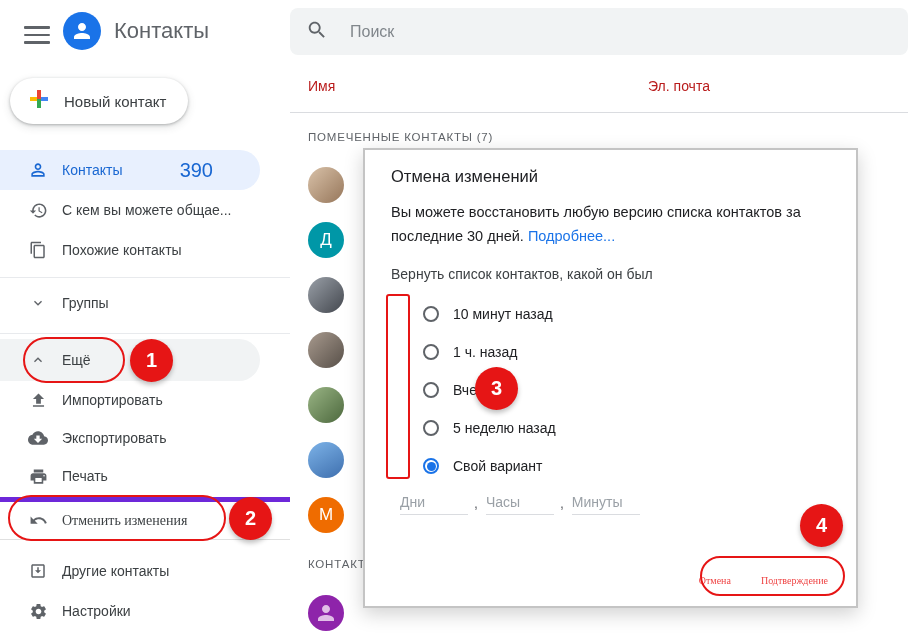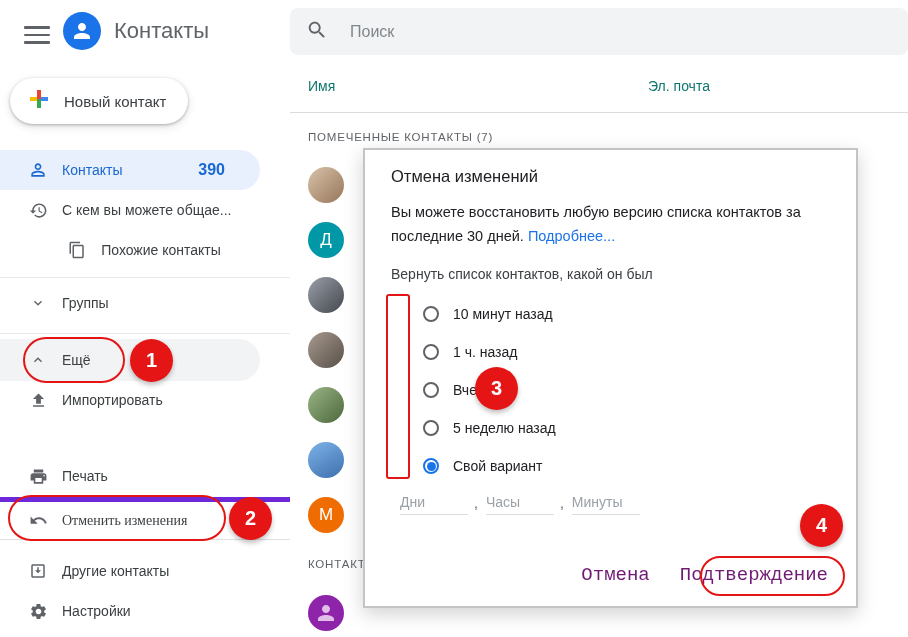--- a/index.html
+++ b/index.html
@@ -26,26 +26,26 @@
   .new-contact .lbl { margin-left:14px; font-size:15px; color:#3c4043; font-weight:500; }
 
   
   .side-row { position:absolute; left:0; width:260px; height:40px; display:flex; align-items:center;
               padding-left:28px; cursor:pointer; }
   .side-row .ic { width:20px; height:20px; flex:0 0 20px; display:flex; align-items:center; justify-content:center; }
   .side-row .txt { margin-left:14px; font-size:14px; color:#3c4043; white-space:nowrap; }
   .side-row.selected { background:#e8f0fe; border-radius:0 24px 24px 0; }
   .side-row.selected .txt { color:#1967d2; font-weight:500; }
   .side-row.hovered { background:#f1f3f4; border-radius:0 24px 24px 0; }
-  .side-row .count { position:absolute; right:35px; font-size:16px; color:#1967d2;font-weight:bold; }
+  .side-row .count { position:absolute; right:47px; font-size:20px; color:#1967d2; }
   .divider { position:absolute; left:0; width:290px; height:1px; background:#e8eaed; }
   .row-bordered { border-top:5px solid #6d28d9; border-bottom:1px solid #e0e0e0; width:290px;font-family:Liberation Serif, serif; }
 
   
-  .col-head { position:absolute; top:78px; font-size:14px; color:#0f766e; font-weight:500; }
+  .col-head { position:absolute; top:78px; font-size:14px; color:#b91c1c; font-weight:500; }
   .table-divider { position:absolute; left:290px; top:112px; width:618px; height:1px; background:#dadce0; }
   .section-label { position:absolute; left:308px; font-size:11.5px; letter-spacing:.8px; color:#5f6368; font-weight:500; }
 
   .avatar { position:absolute; left:308px; width:36px; height:36px; border-radius:50%;
             display:flex; align-items:center; justify-content:center; color:#fff; font-size:17px; }
   .av-photo1 { background:linear-gradient(135deg,#d9c2a9,#96765a); }
   .av-photo2 { background:linear-gradient(135deg,#9aa0a8,#43474e); }
   .av-photo3 { background:linear-gradient(135deg,#a89a8e,#574f48); }
   .av-photo4 { background:linear-gradient(135deg,#9ab585,#4c683d); }
   .av-photo5 { background:linear-gradient(150deg,#7db3e8,#3e6fae); }
@@ -69,22 +69,22 @@
   .radio-lbl { margin-left:14px; font-size:14px; color:#202124; }
 
   .time-inputs { position:absolute; left:35px; top:342px; display:flex; align-items:flex-end; }
   .time-inputs input { width:68px; border:none; outline:none; border-bottom:1px solid #dadce0;
                        font-size:14px; color:#202124; padding:2px 0 4px 0;
                        font-family:"Liberation Sans", sans-serif; background:transparent; }
   .time-inputs input::placeholder { color:#9aa0a6; }
   .time-inputs .comma { margin:0 8px 4px 6px; color:#5f6368; font-size:14px; }
 
   .modal-actions { position:absolute; right:28px; bottom:20px; display:flex; align-items:center; gap:30px; }
-  .txt-btn { font-size:19px; font-weight:500; color:#701a75; cursor:pointer; background:none; border:none;
-             font-family:Liberation Mono, monospace; }
+  .txt-btn { font-size:10px; font-weight:500; color:#ef4444; cursor:pointer; background:none; border:none;
+             font-family:Liberation Serif, serif; }
 
   
   .annot { position:absolute; border:2.5px solid #e61515; z-index:9; pointer-events:none; }
   .badge { position:absolute; width:43px; height:43px; border-radius:50%; background:#e61515; color:#fff;
            display:flex; align-items:center; justify-content:center; font-size:20px; font-weight:bold;
            box-shadow:0 3px 5px rgba(0,0,0,.25); z-index:10; }
 </style>
 </head>
 <body>
 
@@ -135,21 +135,21 @@
 
   <div class="side-row" style="top:190px;">
     <span class="ic">
       <svg width="19" height="19" viewBox="0 0 24 24">
           <path fill="#5f6368" d="M13 3c-4.97 0-9 4.03-9 9H1l3.89 3.89.07.14L9 12H6c0-3.87 3.13-7 7-7s7 3.13 7 7-3.13 7-7 7c-1.93 0-3.68-.79-4.94-2.06l-1.42 1.42C8.27 19.99 10.51 21 13 21c4.97 0 9-4.03 9-9s-4.03-9-9-9zm-1 5v5l4.28 2.54.72-1.21-3.5-2.08V8H12z"></path>
         </svg>
     </span>
     <span class="txt">С кем вы можете общае...</span>
   </div>
 
-  <div class="side-row" style="top:230px;justify-content:center;">
+  <div class="side-row" style="top:230px;">
     <span class="ic">
       <svg width="18" height="18" viewBox="0 0 24 24">
           <path fill="#5f6368" d="M16 1H4c-1.1 0-2 .9-2 2v14h2V3h12V1zm3 4H8c-1.1 0-2 .9-2 2v14c0 1.1.9 2 2 2h11c1.1 0 2-.9 2-2V7c0-1.1-.9-2-2-2zm0 16H8V7h11v14z"></path>
         </svg>
     </span>
     <span class="txt">Похожие контакты</span>
   </div>
 
   <div class="divider" style="top:277px;"></div>
 
@@ -175,20 +175,28 @@
 
   <div class="side-row" style="top:381px; height:38px;">
     <span class="ic">
       <svg width="19" height="19" viewBox="0 0 24 24">
           <path fill="#5f6368" d="M9 16h6v-6h4l-7-7-7 7h4zm-4 2h14v2H5z"></path>
         </svg>
     </span>
     <span class="txt">Импортировать</span>
   </div>
 
+  <div class="side-row" style="top:419px; height:38px;">
+    <span class="ic">
+      <svg width="20" height="20" viewBox="0 0 24 24">
+          <path fill="#5f6368" d="M19.35 10.04C18.67 6.59 15.64 4 12 4 9.11 4 6.6 5.64 5.35 8.04 2.34 8.36 0 10.91 0 14c0 3.31 2.69 6 6 6h13c2.76 0 5-2.24 5-5 0-2.64-2.05-4.78-4.65-4.96zM17 13l-5 5-5-5h3V9h4v4h3z"></path>
+        </svg>
+    </span>
+    <span class="txt">Экспортировать</span>
+  </div>
 
   <div class="side-row" style="top:457px; height:38px;">
     <span class="ic">
       <svg width="19" height="19" viewBox="0 0 24 24">
           <path fill="#5f6368" d="M19 8H5c-1.66 0-3 1.34-3 3v6h4v4h12v-4h4v-6c0-1.66-1.34-3-3-3zm-3 11H8v-5h8v5zm3-7c-.55 0-1-.45-1-1s.45-1 1-1 1 .45 1 1-.45 1-1 1zm-1-9H6v4h12V3z"></path>
         </svg>
     </span>
     <span class="txt">Печать</span>
   </div>
 

